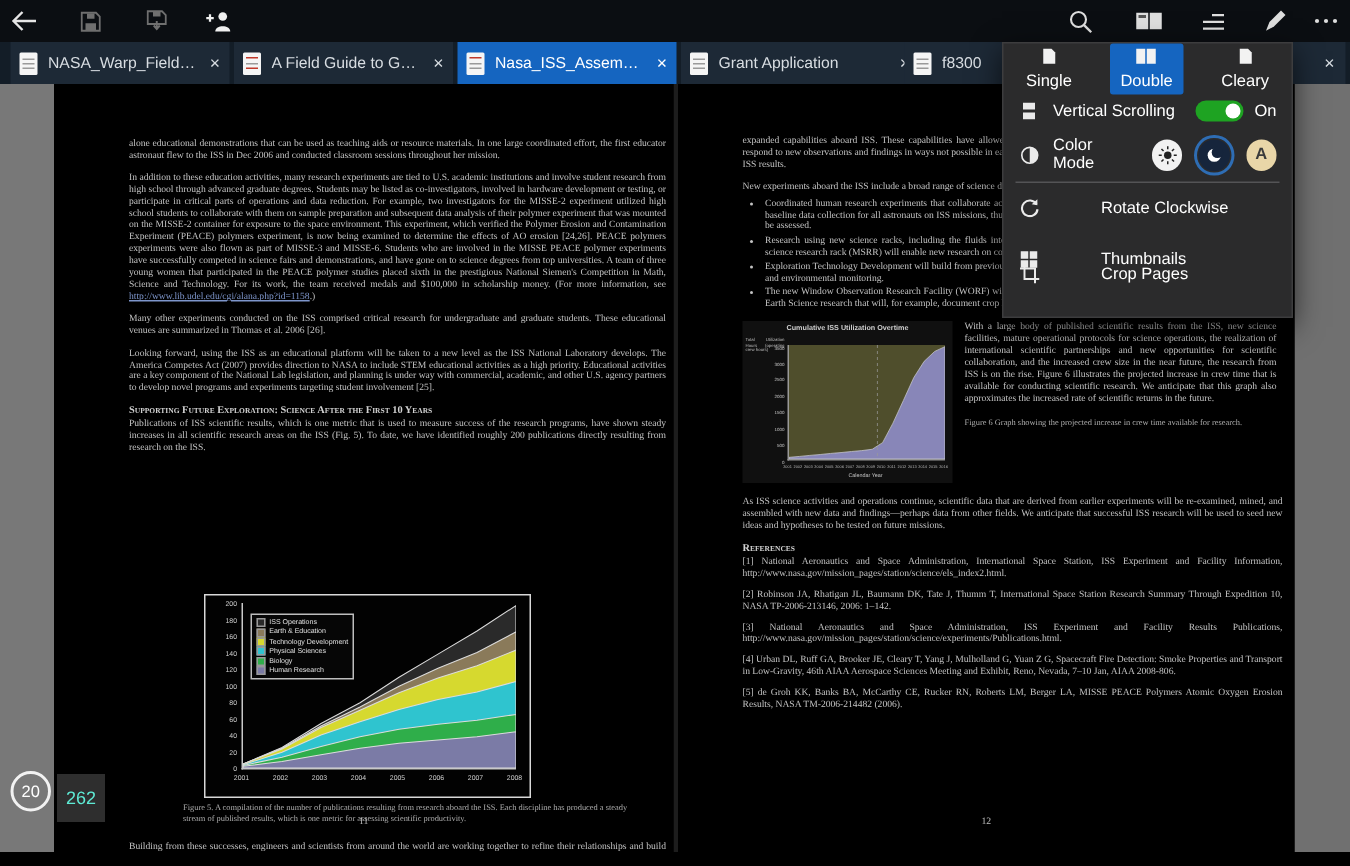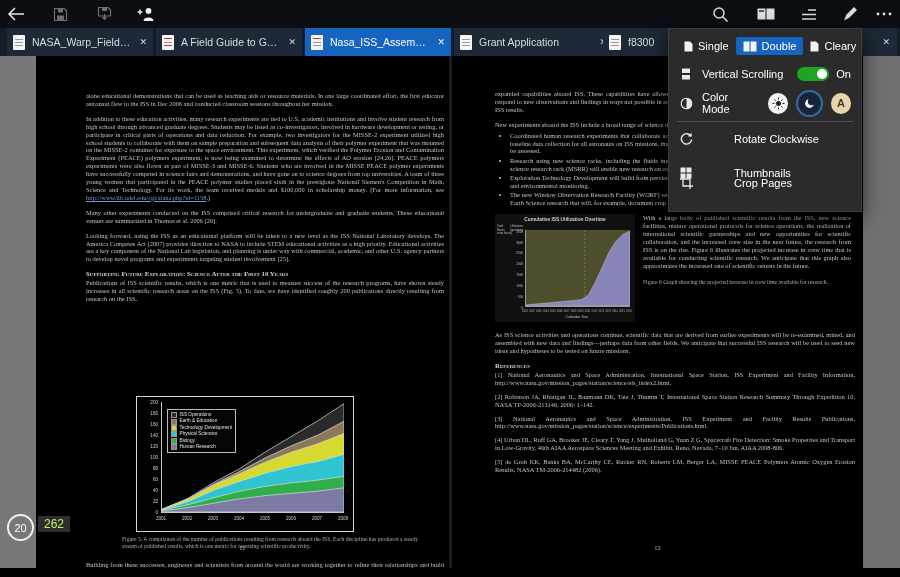--- a/index.html
+++ b/index.html
@@ -19,21 +19,21 @@
   .tab .doc-ic i.r{background:#c0392b;}
   .tab .lbl{white-space:nowrap;overflow:hidden;text-overflow:ellipsis;flex:1 1 auto;}
   .tab .x{margin-left:6px;font-size:9px;color:inherit;flex:0 0 auto;cursor:pointer;}
   .tab5x{position:absolute;right:7px;}
 
   
   #menu{position:absolute;left:668px;top:28px;width:194px;height:184px;background:#2b2b2c;
         border:1px solid #3d3d3e;box-shadow:0 6px 18px rgba(0,0,0,.65);z-index:20;color:#fff;box-sizing:border-box;}
   .mrow{position:absolute;left:0;width:100%;display:flex;align-items:center;}
   #layoutRow{top:6px;height:22px;justify-content:space-between;padding:0 8px;box-sizing:border-box;}
-  .layout-btn{display:flex;align-items:center;gap:5px;font-size:11px;padding:3px 7px;border-radius:2px;cursor:pointer;}
+  .layout-btn{display:flex;align-items:center;gap:5px;font-size:11px;padding:3px 7px;border-radius:2px;cursor:pointer;flex-direction:column;}
   .layout-btn.sel{background:#1565c0;}
   #scrollRow{top:34px;height:22px;padding:0 10px;box-sizing:border-box;font-size:11px;}
   #colorRow{top:62px;height:24px;padding:0 10px;box-sizing:border-box;font-size:11px;}
   .m-ic{width:14px;height:14px;margin-right:9px;display:flex;align-items:center;justify-content:center;flex:0 0 auto;}
   .grow{flex:1 1 auto;}
   .toggle{width:32px;height:14px;border-radius:8px;background:#1ea322;position:relative;margin-right:7px;cursor:pointer;}
   .toggle .knob{position:absolute;right:2px;top:2px;width:10px;height:10px;border-radius:50%;background:#fff;}
   .cm-circle{width:21px;height:21px;border-radius:50%;display:flex;align-items:center;justify-content:center;margin-left:11px;cursor:pointer;box-sizing:border-box;}
   .cm-day{background:#f2f2f2;}
   .cm-night{background:#16253c;outline:2px solid #2e6db4;outline-offset:1px;}
@@ -81,21 +81,21 @@
   #fig6ylab{position:absolute;left:2px;top:11px;width:26px;font-size:2.9px;line-height:3.4px;color:#bdbdbd;font-family:"Liberation Sans",sans-serif;}
   #fig6plotWrap{position:absolute;left:30px;top:16px;width:104px;height:76px;border-left:0.5px solid #999;border-bottom:0.5px solid #999;background:#0b0b0b;}
   .f6yt{position:absolute;width:16px;text-align:right;font-size:3px;color:#c7c7c7;font-family:"Liberation Sans",sans-serif;}
   .f6xt{position:absolute;font-size:2.6px;color:#b5b5b5;font-family:"Liberation Sans",sans-serif;}
   #fig6xlab{position:absolute;left:30px;width:104px;top:100px;text-align:center;font-size:3.6px;color:#c3c3c3;font-family:"Liberation Sans",sans-serif;}
   #figtextcol{margin-left:8px;width:208px;}
 
   
   #pgCircle{position:absolute;left:7px;top:514px;width:27px;height:27px;border:2px solid #f2f2f2;border-radius:50%;
      box-sizing:border-box;display:flex;align-items:center;justify-content:center;color:#fff;font-size:11px;z-index:15;cursor:pointer;}
-  #pgTotal{position:absolute;left:38px;top:516px;width:32px;height:16px;background:#2e2e2e;color:#bef264;font-size:12px;
+  #pgTotal{position:absolute;left:38px;top:516px;width:32px;height:32px;background:#2e2e2e;color:#5eead4;font-size:12px;
      display:flex;align-items:center;justify-content:center;z-index:15;}
 
   svg{display:block;}
 </style>
 </head>
 <body>
 
 <div id="app">
 
   <div id="titlebar">

